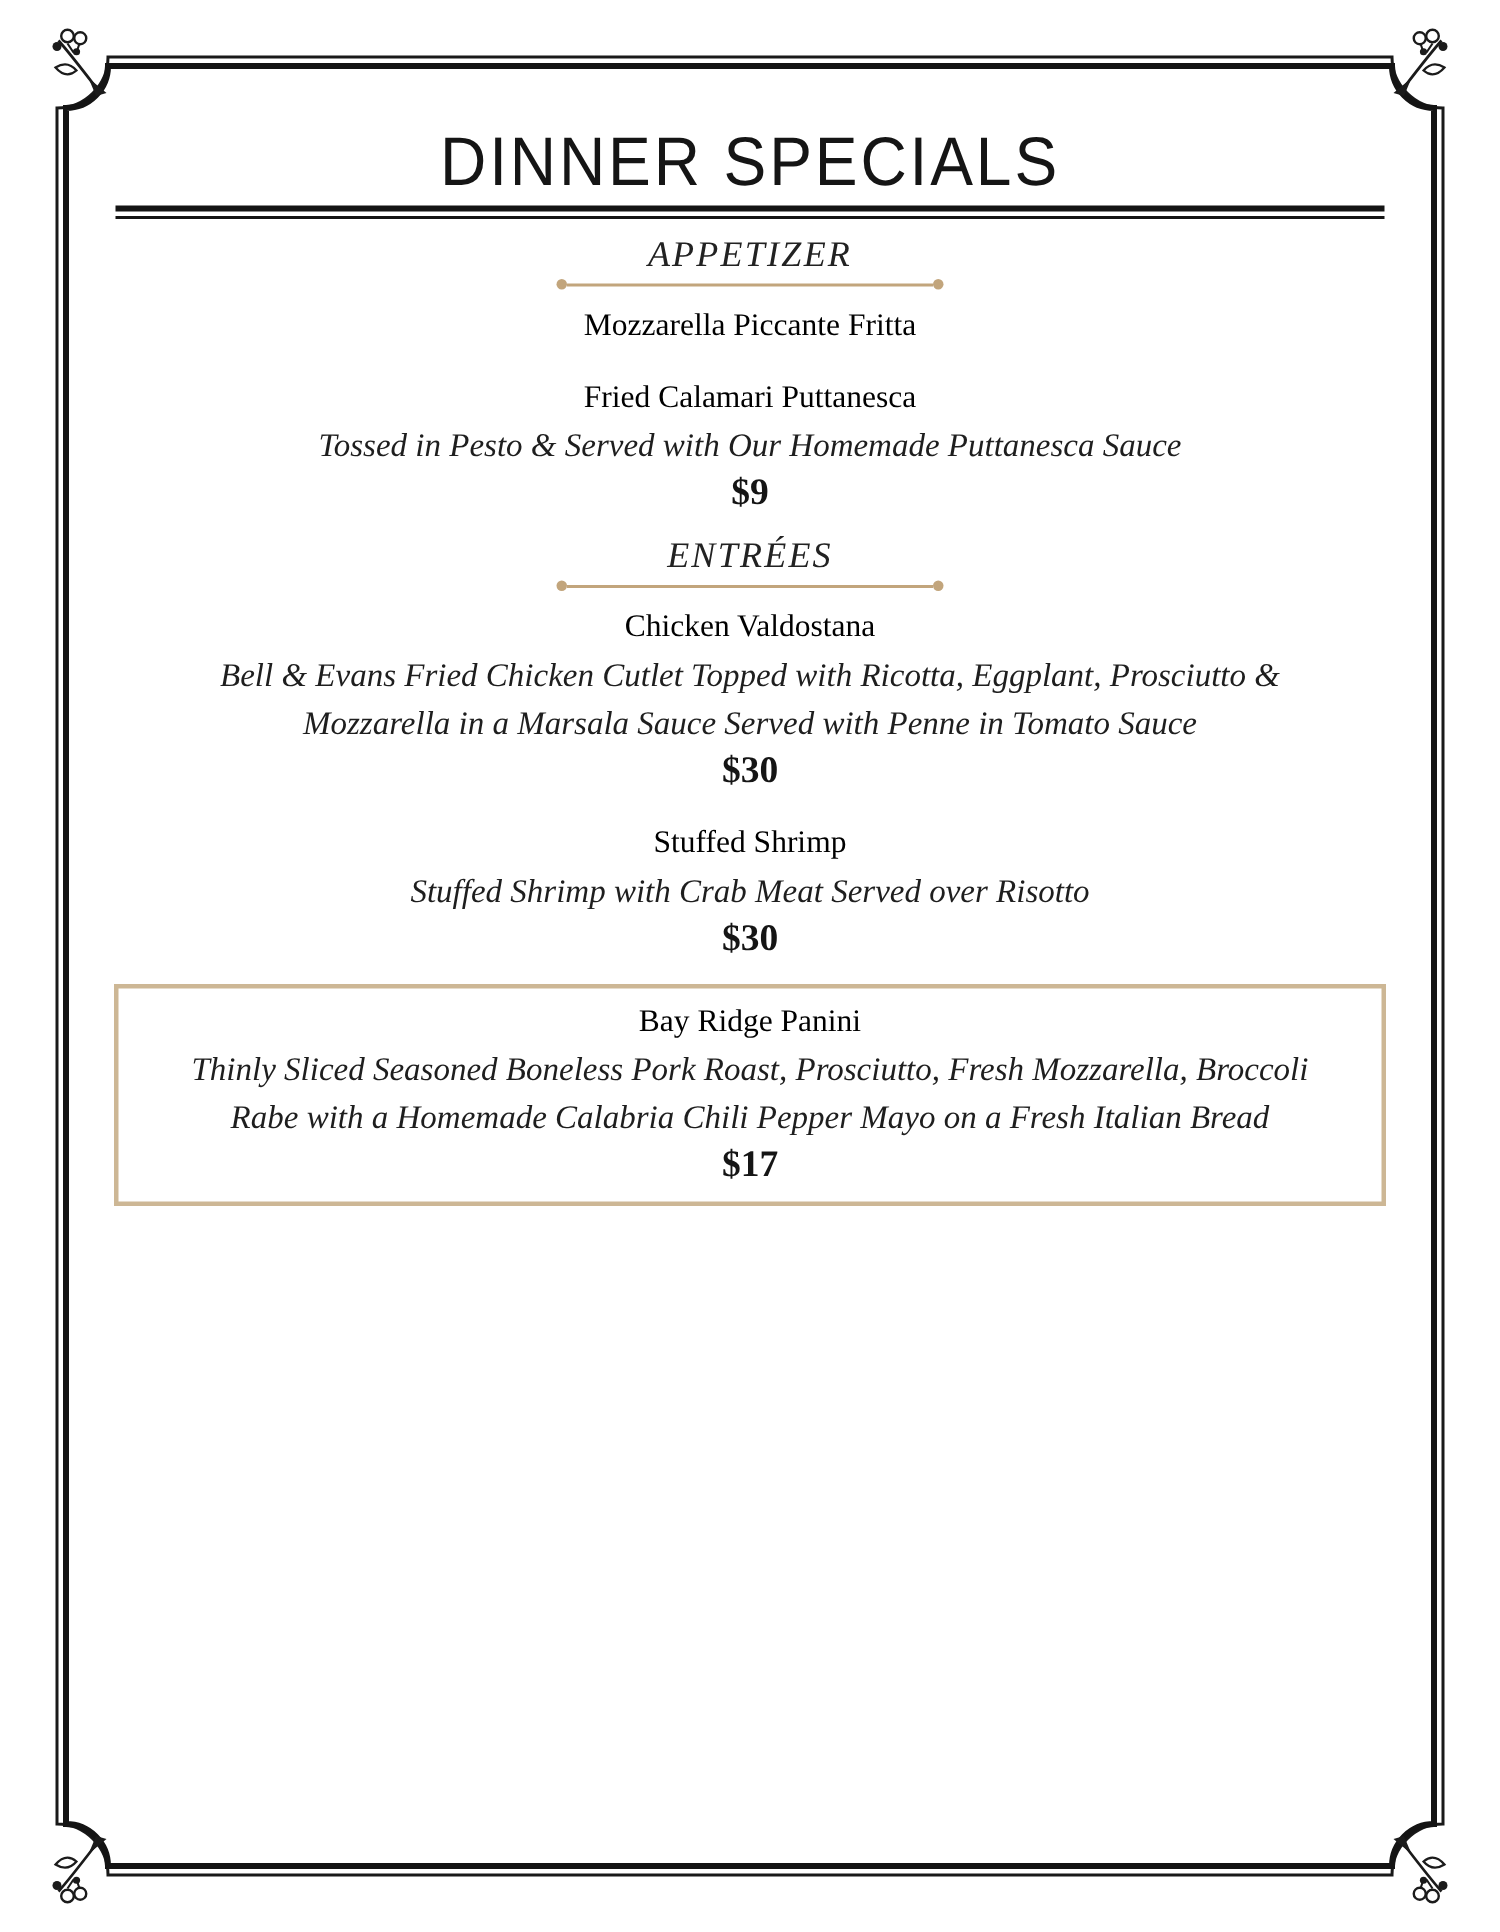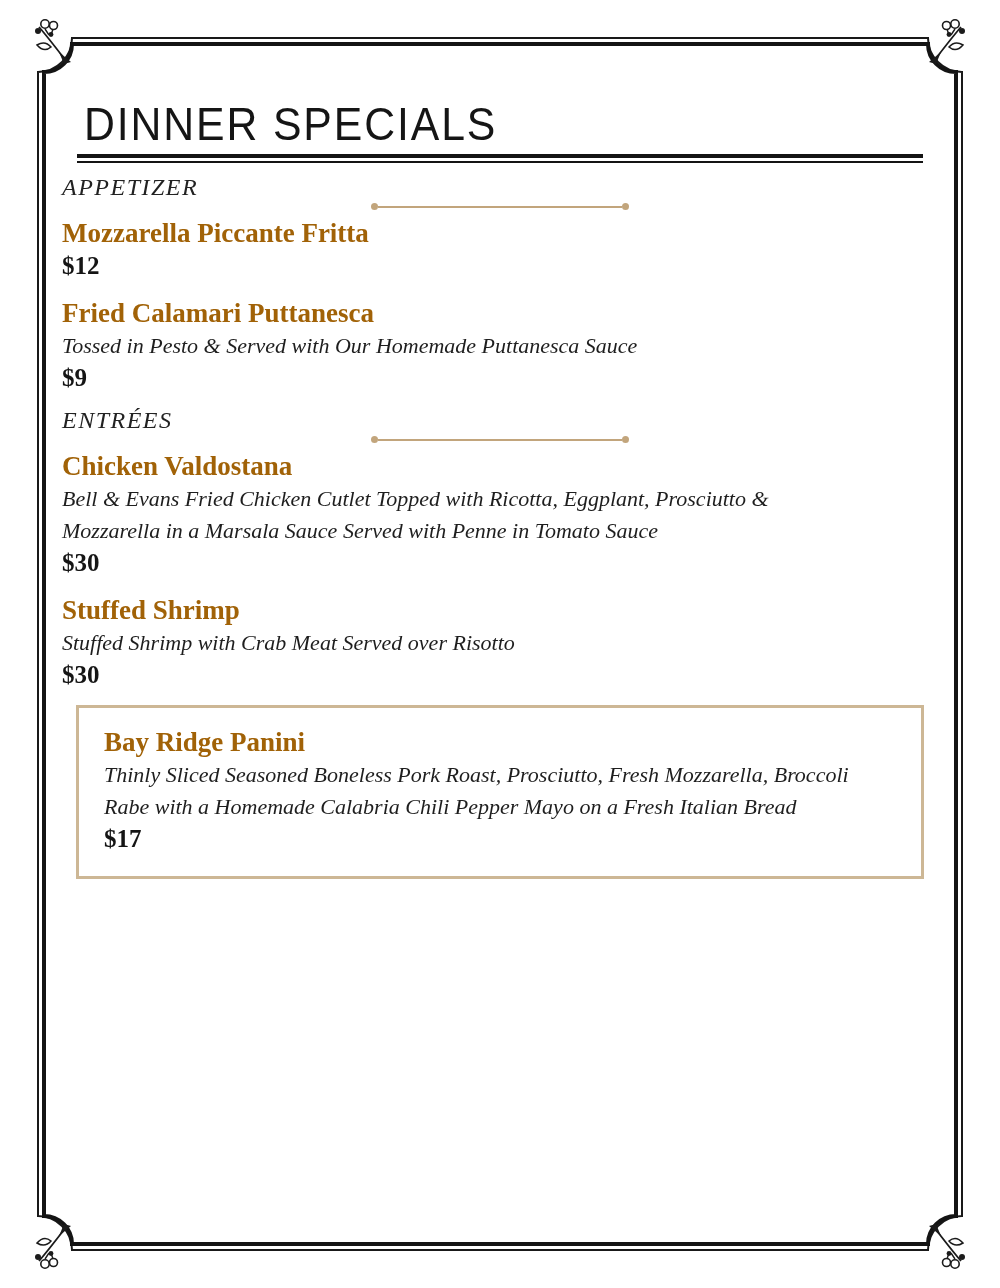--- a/index.html
+++ b/index.html
@@ -11,22 +11,22 @@
   .menu{
     position:relative;
     width:1000px;height:1288px;
     background:#ffffff;
     font-family:"Liberation Serif",serif;
     color:var(--ink);
     overflow:hidden;
   }
   .frame{position:absolute;left:0;top:0;width:1000px;height:1288px;pointer-events:none;}
   .content{
-    position:absolute;left:62px;right:62px;top:65px;
-    text-align:left;
+    position:absolute;left:62px;right:62px;top:48px;
+    text-align:center;
   }
   .page-title{
     font-family:"Liberation Sans",sans-serif;
     font-weight:400;
     font-size:45px;
     line-height:48px;
     letter-spacing:2px;
     margin:36px 0 0 0;
     color:#151515;
     transform:scale(0.95,1.02);
@@ -57,40 +57,40 @@
     width:7px;height:7px;border-radius:50%;
     background:var(--accent);
     flex:0 0 auto;
   }
   .section-divider .line{
     flex:1 1 auto;height:2px;
     background:var(--accent);
   }
   .item{margin:6px 0 14px 0;}
   .item-name{
-    font-size:27px;font-weight:700;line-height:34px;
-    color:#a16207;
+    font-size:21px;font-weight:400;line-height:34px;
+    color:#000000;
   }
   .item-desc{
     font-size:22px;font-style:italic;line-height:32px;
     white-space:pre-line;
     color:#1e1e1e;
   }
   .item-price{
     font-size:25px;font-weight:700;line-height:32px;
     color:#151515;
   }
   .special-box{
     box-sizing:border-box;
     border:3px solid var(--box);
     width:848px;
     margin:8px auto 0 auto;
     padding:4px 12px 8px 12px;
   }
-  .special-box .item{margin:13px;}
+  .special-box .item{margin:0;}
 </style>
 </head>
 <body>
 
 <div class="menu">
 
   <svg class="frame" viewBox="0 0 1000 1288" xmlns="http://www.w3.org/2000/svg">
     <defs>
       <g id="sprig">
         <path d="M13 11 C 20 19, 27 28, 37 41" stroke="#1b1b1b" stroke-width="1.8" fill="none"></path>
@@ -122,21 +122,20 @@
     <section>
       <h2 class="section-heading">APPETIZER</h2>
       <div class="section-divider">
         <span class="dot"></span>
         <span class="line"></span>
         <span class="dot"></span>
       </div>
 
       <div class="item">
         <div class="item-name">Mozzarella Piccante Fritta</div>
-        <div class="item-price">$12</div>
       </div>
 
       <div class="item">
         <div class="item-name">Fried Calamari Puttanesca</div>
         <div class="item-desc">Tossed in Pesto &amp; Served with Our Homemade Puttanesca Sauce</div>
         <div class="item-price">$9</div>
       </div>
     </section>
 
     <section>

